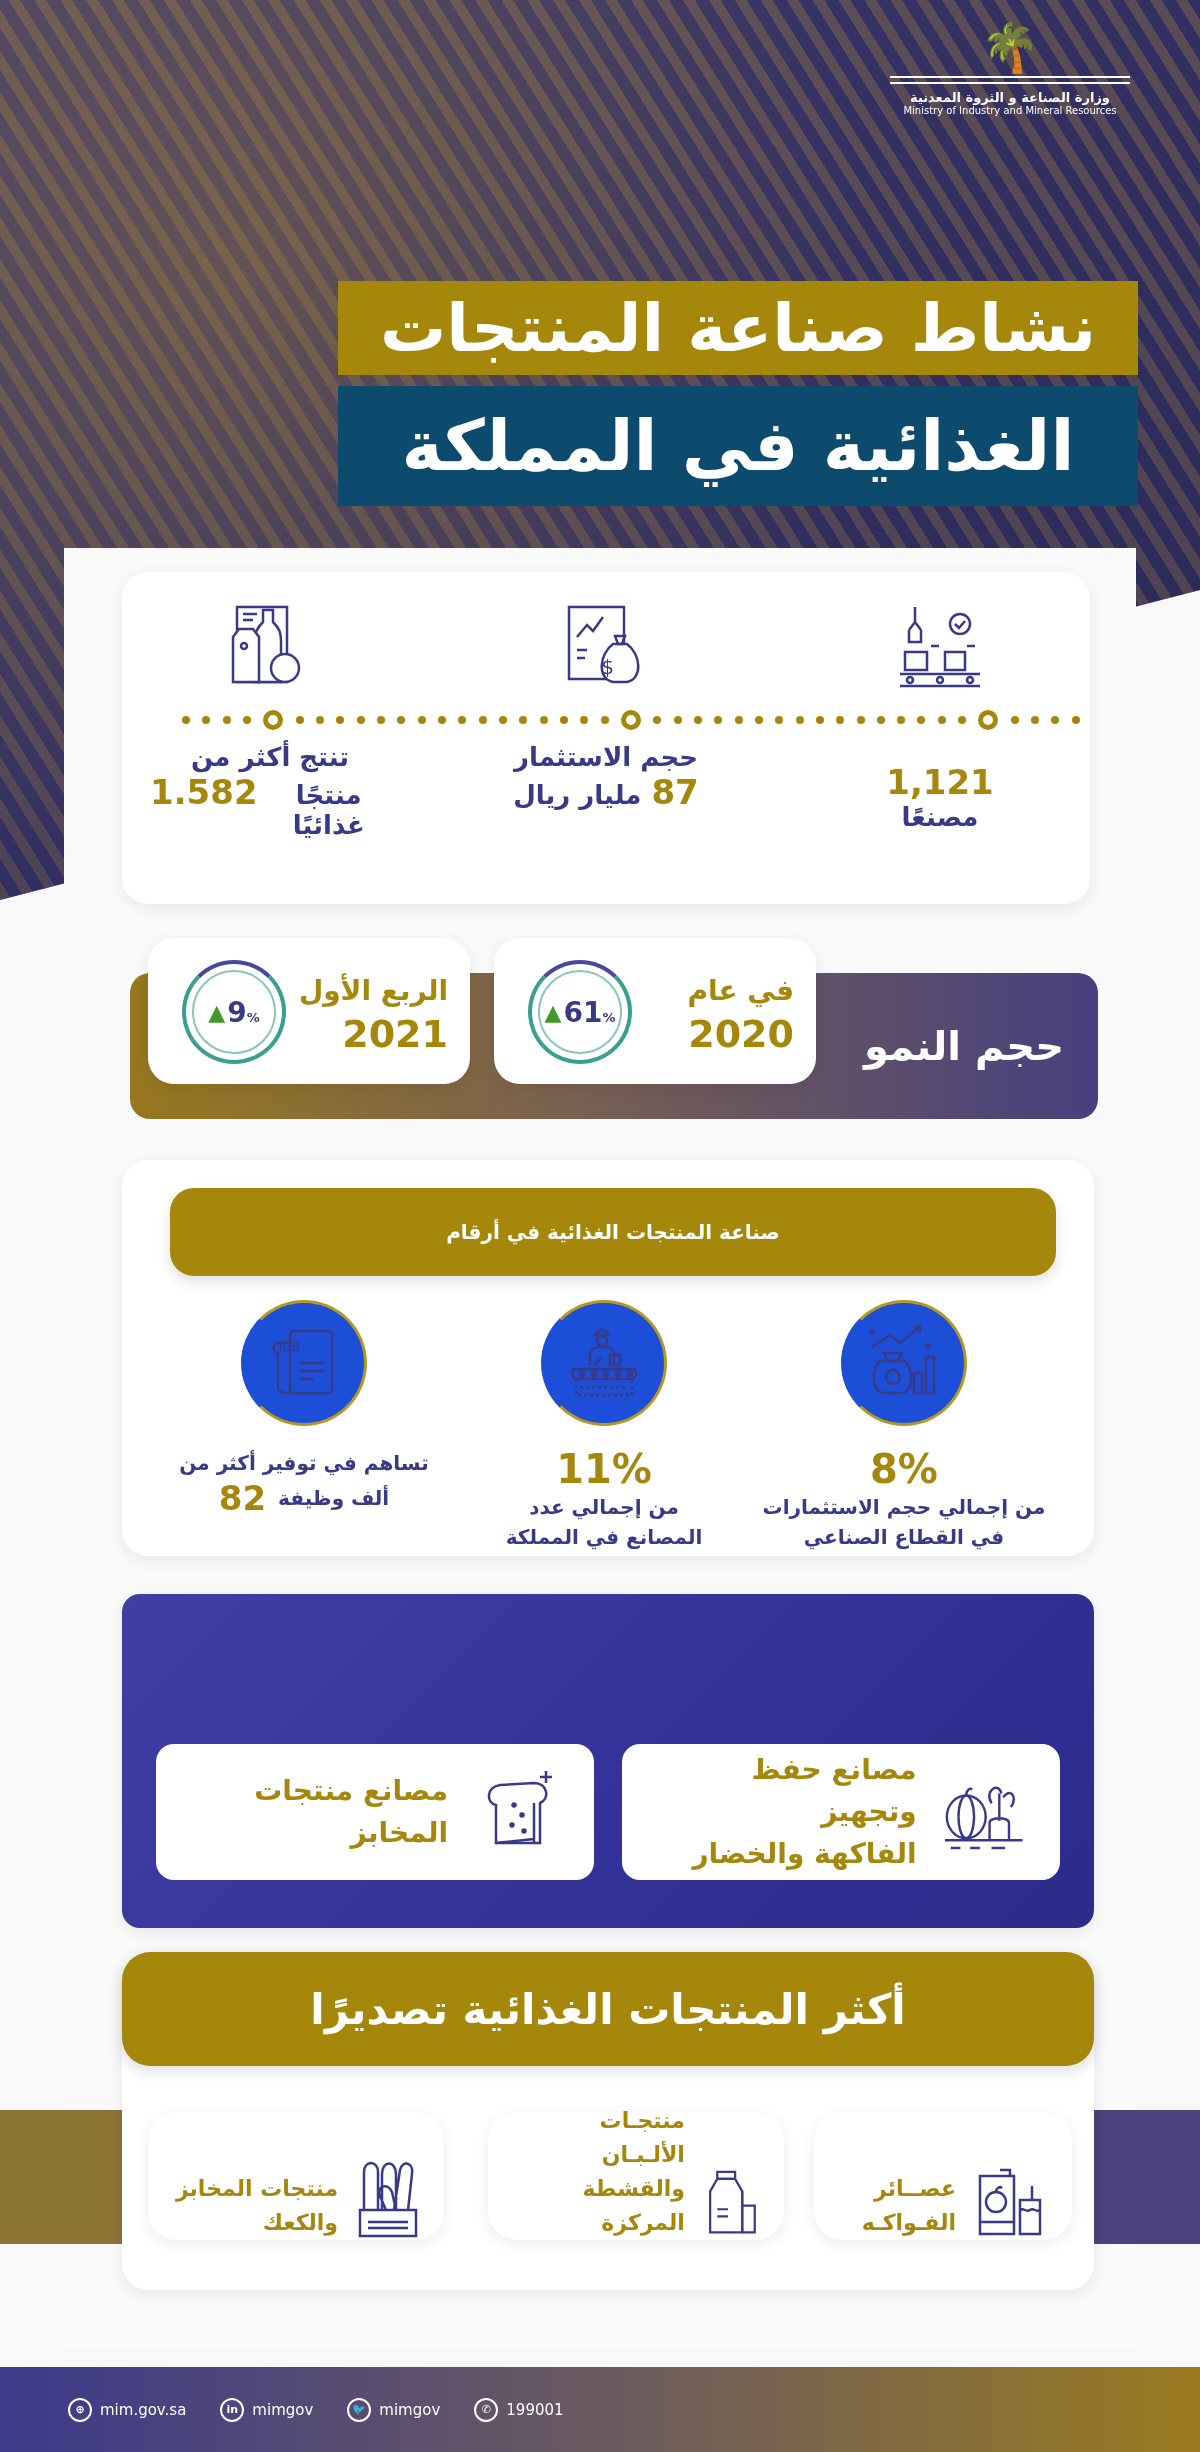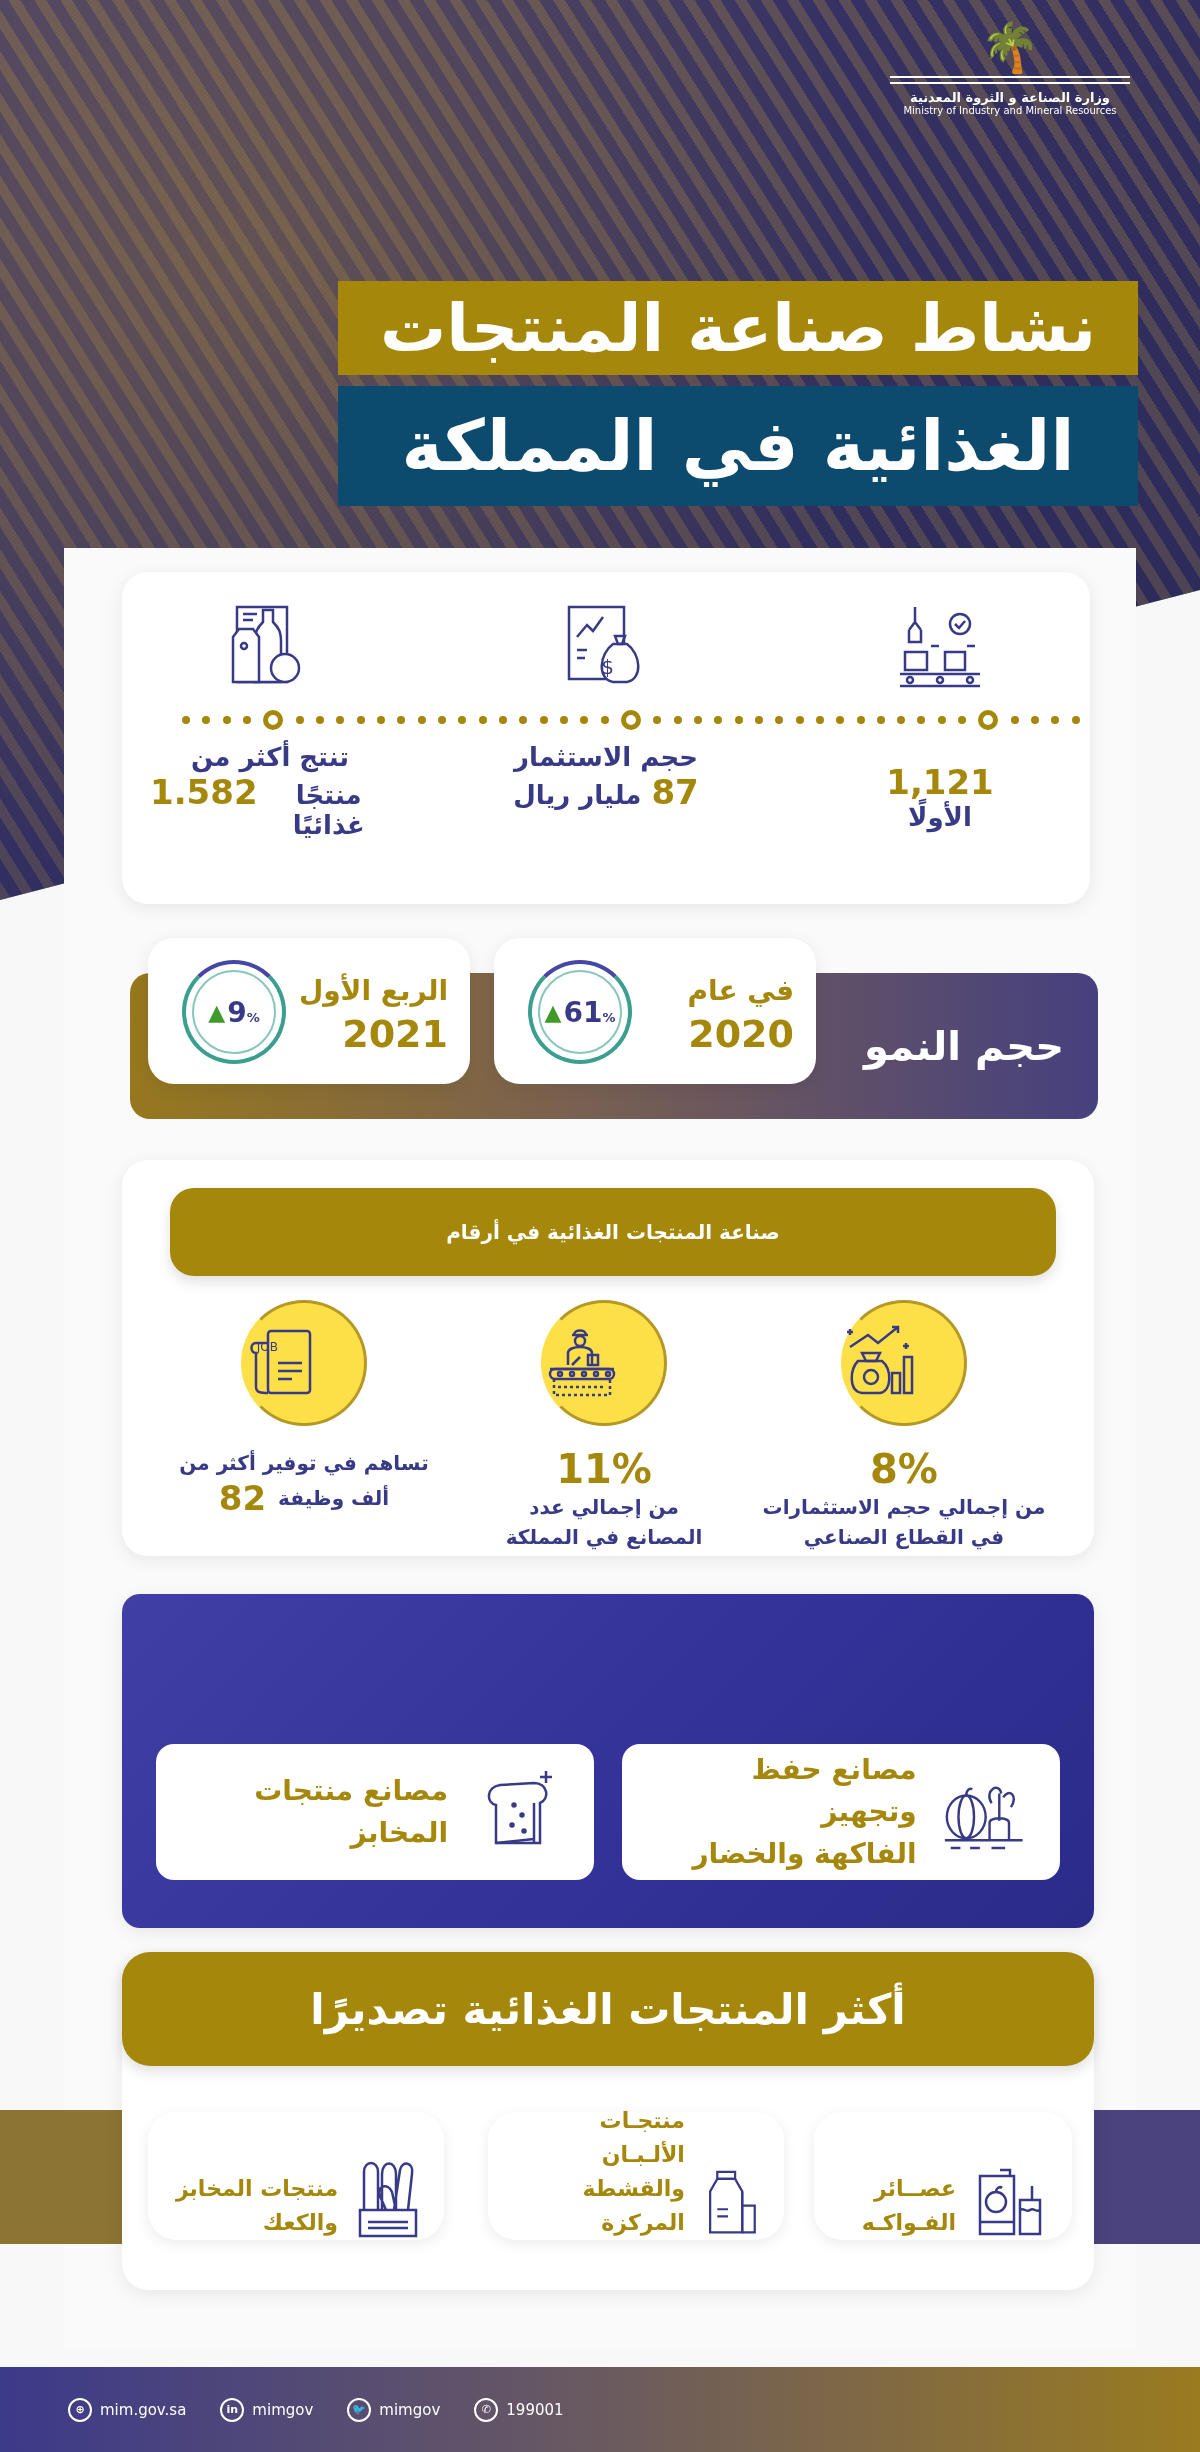--- a/index.html
+++ b/index.html
@@ -33,21 +33,21 @@
 .gcard .t1{position:absolute;right:22px;top:36px;font-size:28px;color:#a4870b;font-weight:bold}
 .gcard .t2{position:absolute;right:22px;top:74px;font-size:38px;color:#a4870b;font-weight:bold}
 .ring{position:absolute;left:34px;top:22px;width:104px;height:104px;border-radius:50%;border:4px solid #3b9f90;border-top-color:#4647a2;display:flex;align-items:center;justify-content:center;direction:ltr}
 .ring:after{content:"";position:absolute;inset:6px;border-radius:50%;border:2px solid #3b9f90;opacity:.6}
 .ring .arr{color:#3f9a2a;font-size:22px;margin-right:2px}
 .ring .num{color:#393a86;font-size:28px;font-weight:bold}
 .ring .pct{color:#393a86;font-size:13px;font-weight:bold;margin-top:10px}
 .nums{left:122px;top:1160px;width:972px;height:396px}
 .pill{position:absolute;background:#a4870b;border-radius:24px;color:#fff;font-weight:bold;display:flex;align-items:center;justify-content:center;box-shadow:0 6px 14px rgba(0,0,0,.12)}
 .nitem{position:absolute;top:140px;width:300px;text-align:center}
-.circ{width:126px;height:126px;border-radius:50%;margin:0 auto;background:#fde047;border:3px solid #b49725;border-left-color:transparent;display:flex;align-items:center;justify-content:flex-end}
+.circ{width:126px;height:126px;border-radius:50%;margin:0 auto;background:#1d4ed8;border:3px solid #b49725;border-left-color:transparent;display:flex;align-items:center;justify-content:center}
 .nitem .big{font-size:40px;font-weight:bold;color:#a4870b;margin-top:20px}
 .nitem .tx{font-size:20px;font-weight:bold;color:#393a86;line-height:30px}
 .factories{left:122px;top:1594px;width:972px;height:334px;background:linear-gradient(135deg,#3f3fa6,#33339a 50%,#2b2b8a);border-radius:18px}
 .fcard{position:absolute;top:150px;width:438px;height:136px;background:#fff;border-radius:18px;display:flex;align-items:center;gap:24px;padding:0 32px}
 .fcard .tx{font-size:28px;font-weight:bold;color:#a4870b;line-height:42px}
 .band-l{position:absolute;left:0;top:2110px;width:122px;height:134px;background:#8c7435;z-index:1}
 .band-r{position:absolute;right:0;top:2110px;width:122px;height:134px;background:#4b437d;z-index:1}
 .exports{left:122px;top:1952px;width:972px;height:338px}
 .ecard{position:absolute;top:160px;width:296px;height:128px;background:#fff;border-radius:28px;box-shadow:0 4px 14px rgba(0,0,0,.08);display:flex;align-items:flex-end;gap:18px;padding:0 24px}
 .ecard .tx{font-size:22px;font-weight:bold;color:#a4870b;line-height:34px}
@@ -82,21 +82,21 @@
           <path d="M5 72h80M5 84h80"></path>
           <circle cx="15" cy="78" r="3"></circle>
           <circle cx="45" cy="78" r="3"></circle>
           <circle cx="75" cy="78" r="3"></circle>
           <path d="M20 5v15M14 28l6-8 6 8M14 28v12h12V28"></path>
           <circle cx="65" cy="22" r="10"></circle>
           <path d="M60 22l4 4 6-7M36 44h8M72 44h8"></path>
         </svg>
     </div>
     <div class="t2" style="margin-top:60px">1,121</div>
-    <div class="t1">الأولًا</div>
+    <div class="t1">مصنعًا</div>
   </div>
   <div class="stat" style="right:374px">
     <div class="ic">
       <svg width="90" height="90" viewBox="0 0 90 90" fill="none" stroke="#393a86" stroke-width="2.5">
           <rect x="8" y="5" width="55" height="72"></rect>
           <path d="M16 35l10-12 6 6 10-14M16 48h10M16 56h8"></path>
           <path d="M52 42c-14 10-16 35 0 38h14c16-3 14-28 0-38z" fill="#fff"></path>
           <path d="M54 34h10l-3 8h-4z"></path>
           <text x="53" y="72" font-size="20" fill="#393a86" stroke="none" font-family="DejaVu Sans">$</text>
         </svg>

